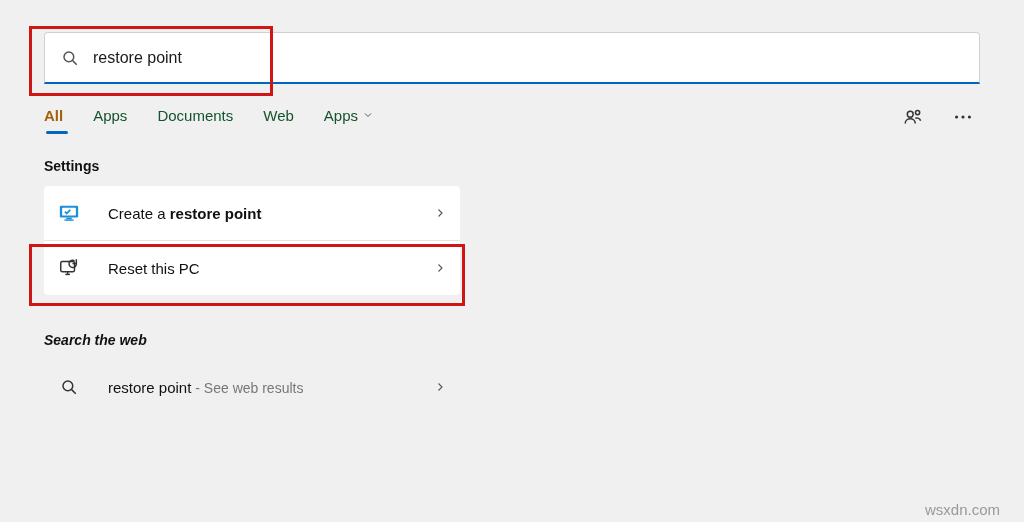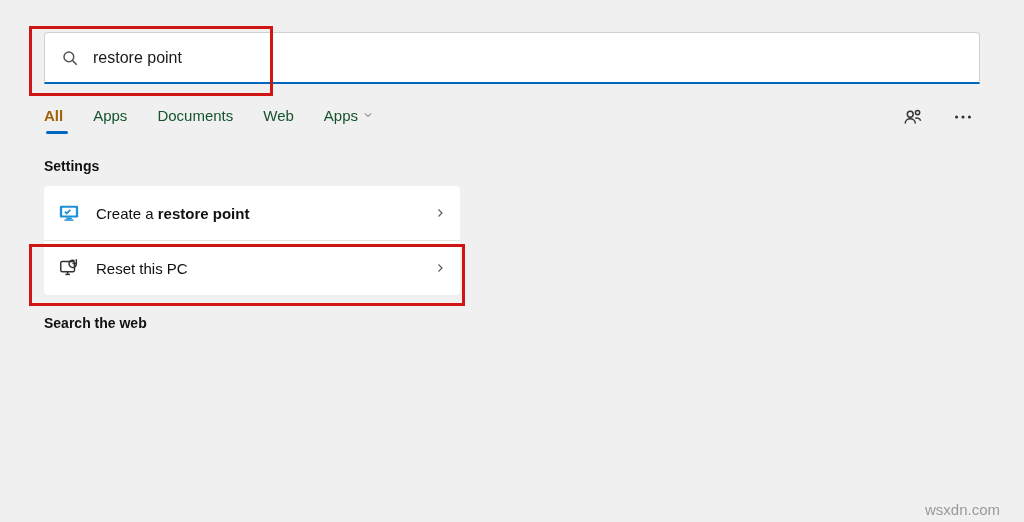--- a/index.html
+++ b/index.html
@@ -97,21 +97,21 @@
   }
   .results { width: 416px; }
   .result-item {
     background: #fff;
     height: 54px;
     display: flex;
     align-items: center;
     padding: 0 14px;
     font-size: 15px;
     color: #111;
-    gap: 16px;
+    gap: 28px;
     cursor: pointer;
     margin-bottom: 0;
     border-radius: 4px;
   }
   .result-item + .result-item { margin-top: 0; }
   .result-item .txt { flex: 1; }
   .result-item .chev { color: #555; }
   .result-icon { width: 22px; display:flex; justify-content:center; }
   .sub { color:#777; font-size:14px; }
   .divider { height:1px; background:#e5e5e5; }
@@ -212,20 +212,36 @@
       </span>
       <span class="txt">Reset this PC</span>
       <span class="chev">
         <svg width="12" height="12" viewBox="0 0 24 24" fill="none" stroke="#555" stroke-width="2.2">
             <polyline points="9 5 16 12 9 19"></polyline>
           </svg>
       </span>
     </div>
   </div>
 
-  <div class="group-title" style="margin-top:20px;">Search the web</div>
+  <div class="group-title" style="margin-top:37px;font-style:italic;">Search the web</div>
   <div class="results">
+    <div class="result-item" style="background:transparent;">
+      <span class="result-icon">
+        <svg width="18" height="18" viewBox="0 0 24 24" fill="none" stroke="#333" stroke-width="2">
+          <circle cx="10.5" cy="10.5" r="6.5"></circle>
+            <line x1="15.5" y1="15.5" x2="21" y2="21"></line>
+        </svg>
+      </span>
+      <span class="txt">
+        <span>restore point</span><span class="sub"> - See web results</span>
+      </span>
+      <span class="chev">
+        <svg width="12" height="12" viewBox="0 0 24 24" fill="none" stroke="#555" stroke-width="2.2">
+            <polyline points="9 5 16 12 9 19"></polyline>
+          </svg>
+      </span>
+    </div>
   </div>
 </div>
 
 <div class="red-box-result"></div>
 
 <div class="watermark">wsxdn.com</div>
 
 </body></html>

